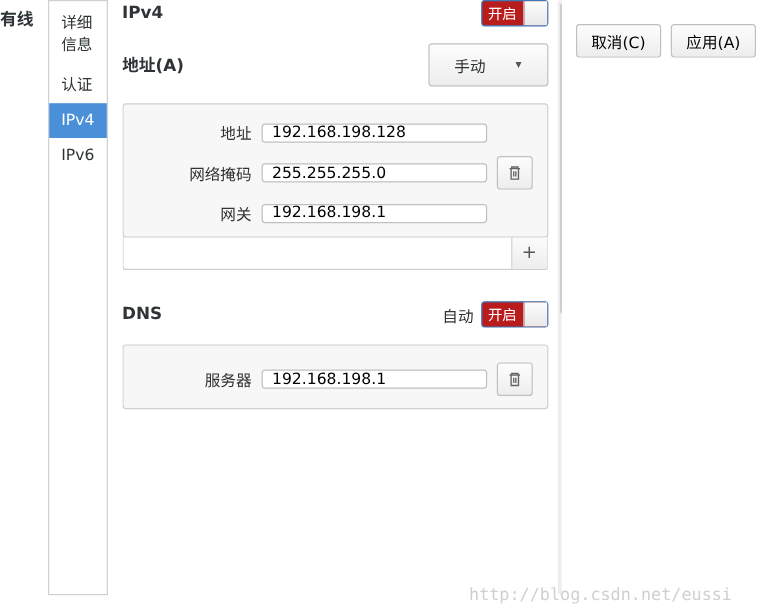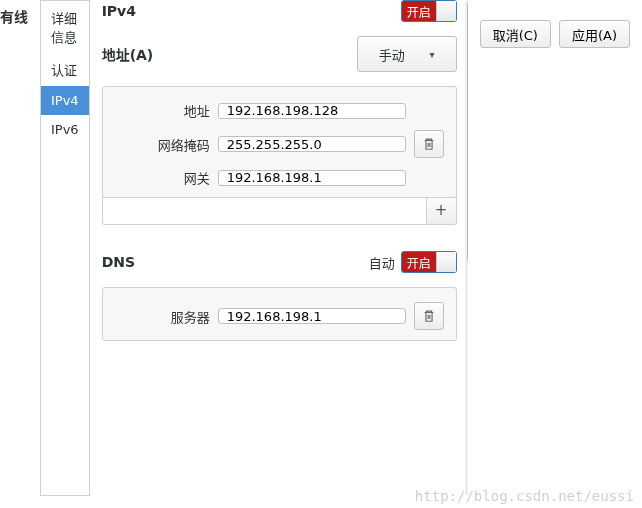--- a/index.html
+++ b/index.html
@@ -178,21 +178,21 @@
   background: linear-gradient(#fdfdfd,#ededed);
   border: 1px solid #c0c0c0;
   border-radius: 3px;
   font-family: inherit;
   font-size: 13px;
   cursor: pointer;
   margin-top: 12px;
 }
 .watermark {
   position: absolute;
-  right: 8px;
+  right: 32px;
   bottom: 4px;
   color: #d0d0d0;
   font-family: monospace;
   font-size: 14px;
   pointer-events: none;
   margin-left: 45px;
 }
 </style>
 </head>
 <body>

